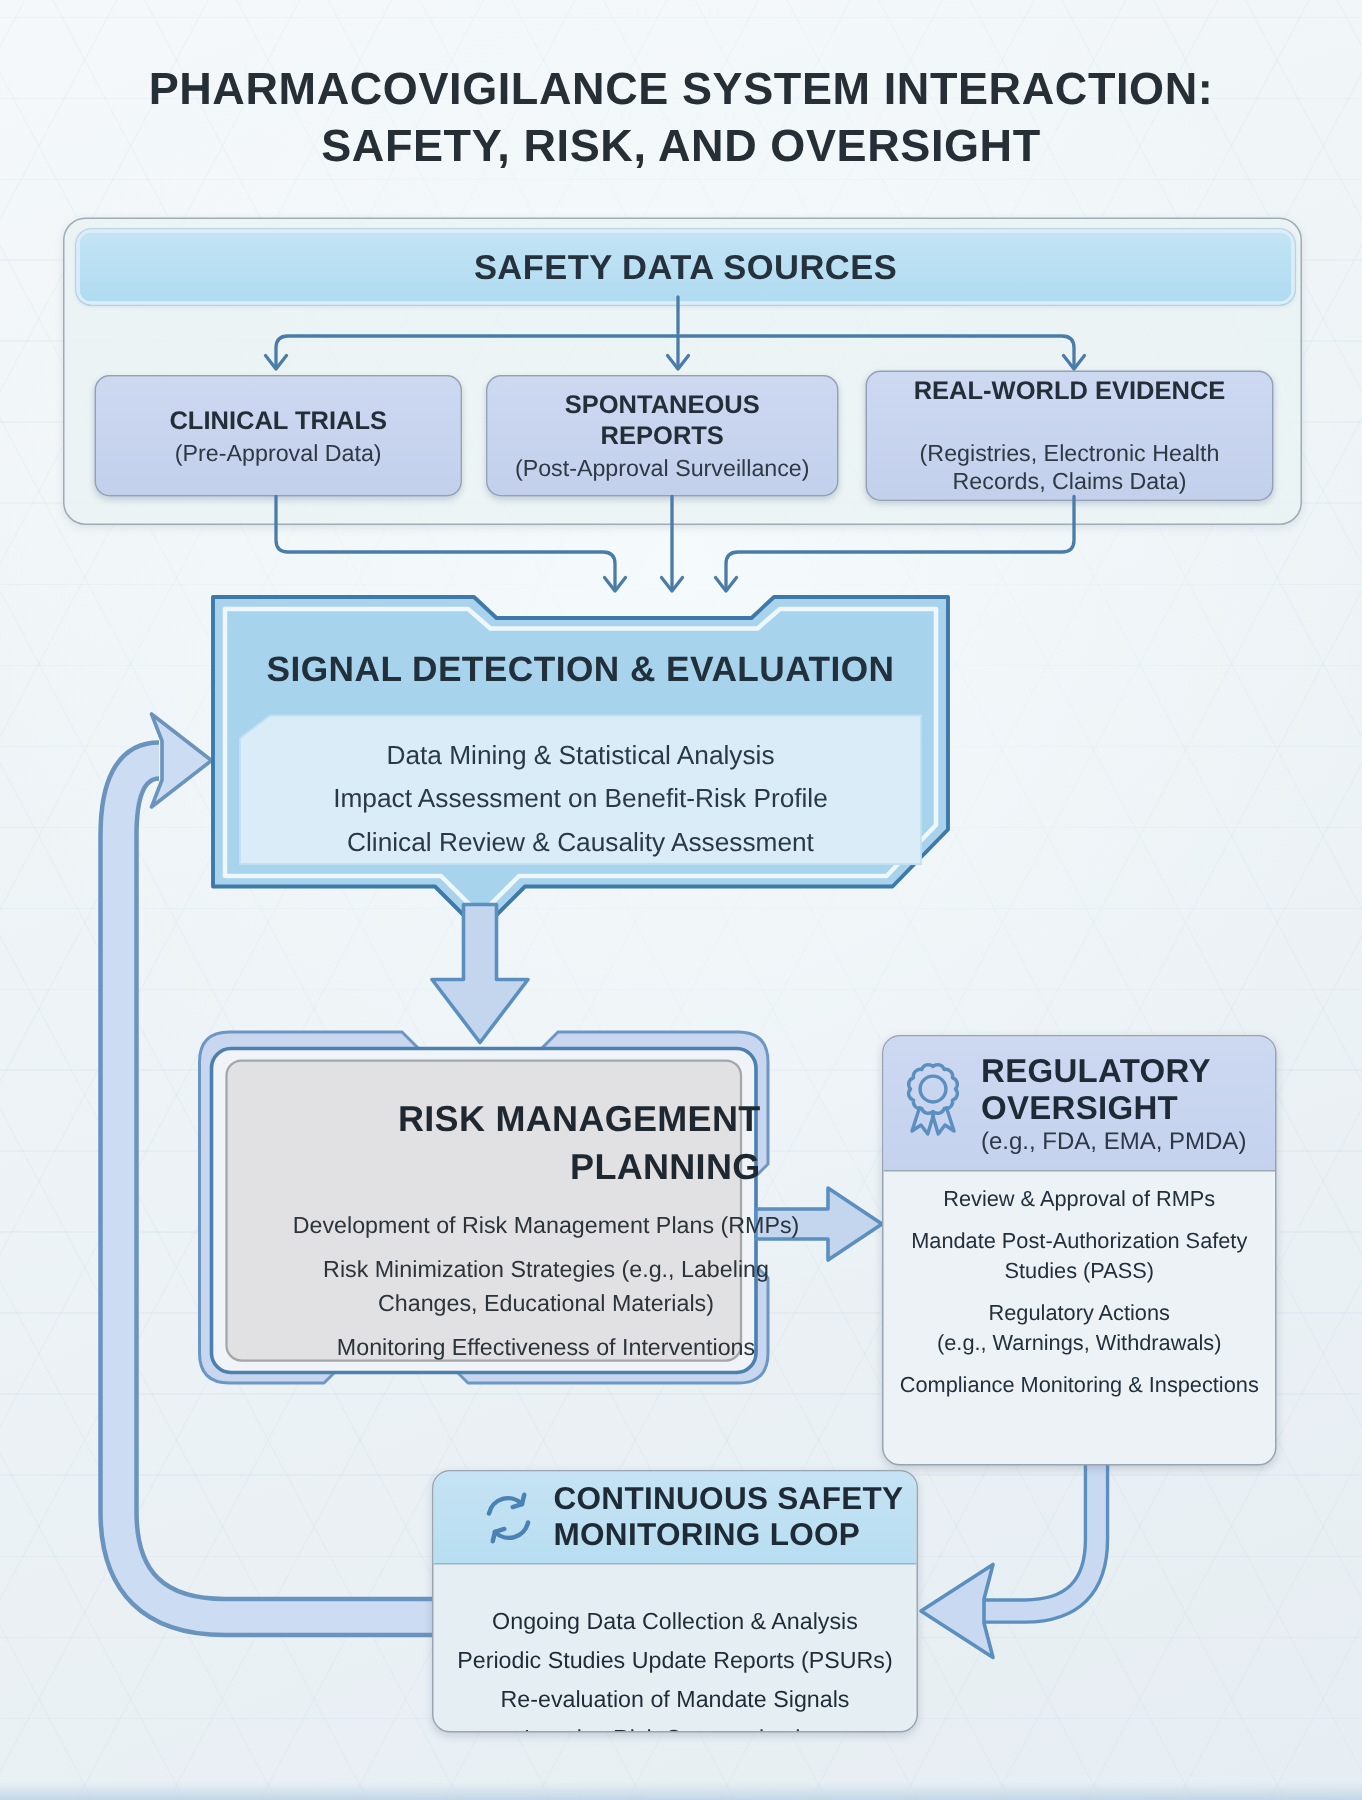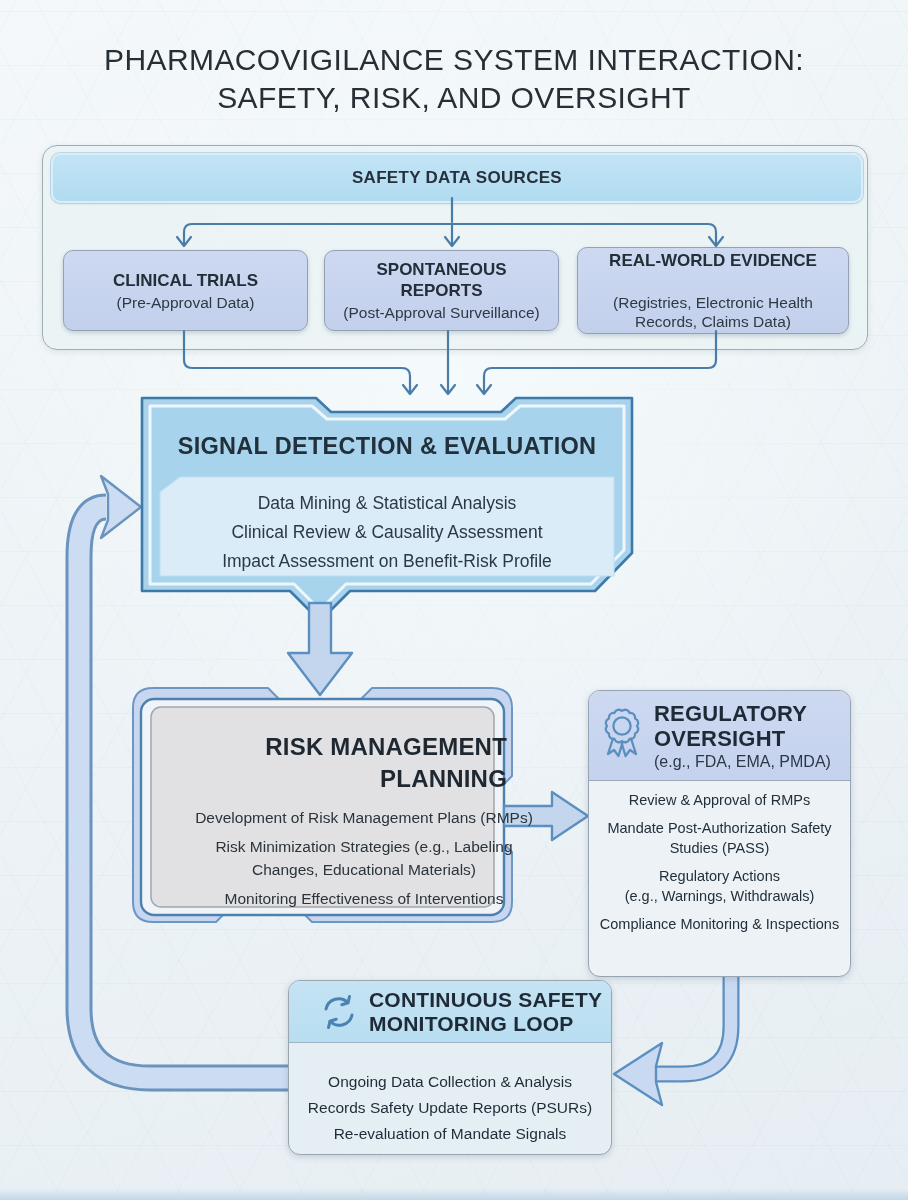--- a/index.html
+++ b/index.html
@@ -23,37 +23,37 @@
   .bottom-strip{
     position:absolute;left:0;right:0;bottom:0;height:12px;z-index:5;
     background:linear-gradient(to bottom, rgba(176,205,228,0), #c3d7e8);
   }
   svg.layer{position:absolute;left:0;top:0;z-index:1;pointer-events:none;}
   svg.layer-top{z-index:3;}
   .abs{position:absolute;}
   
   .main-title{
     left:0;top:41px;width:908px;text-align:center;z-index:2;
-    font-size:30px;line-height:38px;font-weight:400;letter-spacing:.4px;
+    font-size:30px;line-height:38px;font-weight:700;letter-spacing:.4px;
     color:#272f36;
   }
   
   .sources-panel{
     left:42px;top:145px;width:824px;height:203px;z-index:2;
     background:rgba(233,242,243,.78);
     border:1.5px solid #9dadb5;border-radius:15px;
     box-shadow:0 2px 6px rgba(120,140,160,.18);
   }
   .sources-header{
     position:absolute;left:8px;top:7px;width:808px;height:46px;
     background:linear-gradient(180deg,#c2e4f5,#b1dbf1);
     border:2px solid #d9eefa;border-radius:10px;
     box-shadow:0 0 0 1px rgba(140,185,215,.45), 0 1px 3px rgba(120,150,175,.25);
     display:flex;align-items:center;justify-content:center;
-    font-size:17px;font-weight:800;letter-spacing:.3px;color:#25313c;
+    font-size:23px;font-weight:800;letter-spacing:.3px;color:#25313c;
   }
   .src-box{
     position:absolute;
     background:linear-gradient(180deg,#cdd9f1,#c3d0ec);
     border:1.5px solid #93a0b5;border-radius:10px;
     box-shadow:0 2px 4px rgba(90,110,140,.28);
     display:flex;flex-direction:column;justify-content:center;align-items:center;
     text-align:center;padding:0 10px;box-sizing:border-box;
   }
   .src-title{font-size:17px;font-weight:800;color:#232e38;line-height:21px;}
@@ -171,22 +171,22 @@
 
     <div class="src-box" style="left:534px;top:101px;width:272px;height:87px;gap:20px;">
       <div class="src-title">REAL-WORLD EVIDENCE</div>
       <div class="src-sub">(Registries, Electronic Health Records, Claims Data)</div>
     </div>
   </div>
 
   <div class="abs signal-title">SIGNAL DETECTION &amp; EVALUATION</div>
   <div class="abs signal-body">
     <div>Data Mining &amp; Statistical Analysis</div>
+    <div>Impact Assessment on Benefit-Risk Profile</div>
     <div>Clinical Review &amp; Causality Assessment</div>
-    <div>Impact Assessment on Benefit-Risk Profile</div>
   </div>
 
   <div class="abs risk-title">
     <div>RISK MANAGEMENT</div>
     <div>PLANNING</div>
   </div>
   <div class="abs risk-items">
     <div class="item">Development of Risk Management Plans (RMPs)</div>
     <div class="item">Risk Minimization Strategies (e.g., Labeling Changes, Educational Materials)</div>
     <div class="item">Monitoring Effectiveness of Interventions</div>
@@ -230,21 +230,21 @@
           <path d="M -10.5,15.5 L -9,9.3 L -2.8,7.3"></path>
         </g>
       </svg>
       <div class="loop-title">
         <div>CONTINUOUS SAFETY</div>
         <div>MONITORING LOOP</div>
       </div>
     </div>
     <div class="loop-items">
       <div>Ongoing Data Collection &amp; Analysis</div>
-      <div>Records Safety Update Reports (PSURs)</div>
+      <div>Periodic Studies Update Reports (PSURs)</div>
       <div>Re-evaluation of Mandate Signals</div>
       <div>Iterative Risk Communication</div>
     </div>
   </div>
 
   <svg class="layer layer-top" width="908" height="1200" viewBox="0 0 908 1200">
     <g fill="none" stroke="#4a7ca8" stroke-width="2.2" stroke-linecap="round" stroke-linejoin="round">
 
       <g>
         <path d="M 452,198 L 452,222"></path>

